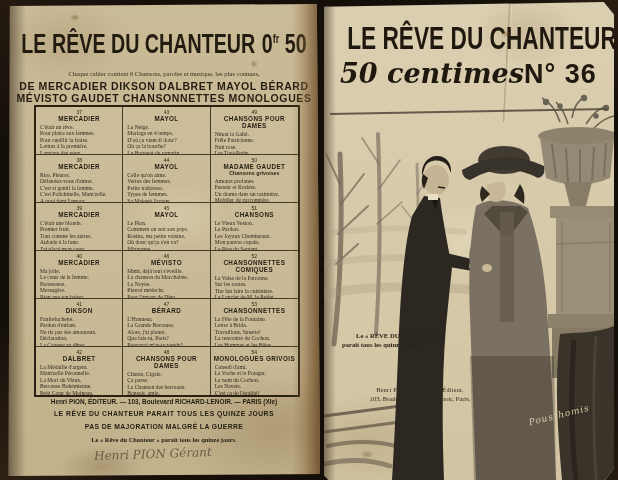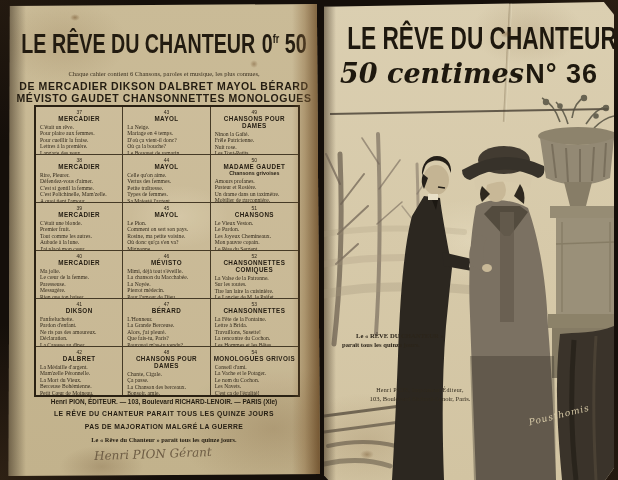--- a/index.html
+++ b/index.html
@@ -54,21 +54,21 @@
   .artist{font-size:6.3px;font-weight:bold;text-align:center;letter-spacing:.4px;color:#241d12;}
   .cellsub{font-size:5.3px;font-weight:bold;text-align:center;color:#241d12;}
   .songs{font-family:"Liberation Serif",serif;font-size:5.6px;line-height:6.4px;
       padding:2px 1px 0 4px;color:#332a1c;}
   
   .lp-foot{left:0;width:100%;text-align:center;font-weight:bold;color:#241d12;}
   .hand{font-family:"DejaVu Serif",serif;font-style:italic;color:#6d5c44;transform:rotate(-2deg);}
   
   .rp-title{left:0;top:22px;width:100%;text-align:center;font-weight:bold;font-size:27px;
       transform:scale(.84,1.15);white-space:nowrap;color:#1e180e;}
-  .rp-issue{left:0;top:56px;width:100%;display:flex;justify-content:space-between;align-items:baseline;
+  .rp-issue{left:0;top:56px;width:100%;display:flex;align-items:baseline;
       padding:0 16px;box-sizing:border-box;color:#1e180e;}
   .rp-price{font-family:"DejaVu Serif",serif;font-style:italic;font-weight:bold;font-size:27px;}
   .rp-no{font-weight:bold;font-size:27px;letter-spacing:1px;}
   .rp-caption{left:18px;top:330px;width:150px;font-family:"Liberation Serif",serif;
       font-size:6.6px;line-height:8.5px;font-weight:bold;color:#2c251a;}
   .rp-caption .c1{padding-left:14px;}
   .rp-pub{left:6px;top:384px;width:180px;font-family:"Liberation Serif",serif;
       font-size:6.6px;line-height:8.5px;color:#30291c;text-align:center;}
   .rp-pub .p1{font-size:6px;letter-spacing:.3px;}
   .rp-sign{left:204px;top:408px;font-family:"DejaVu Serif",serif;font-style:italic;

